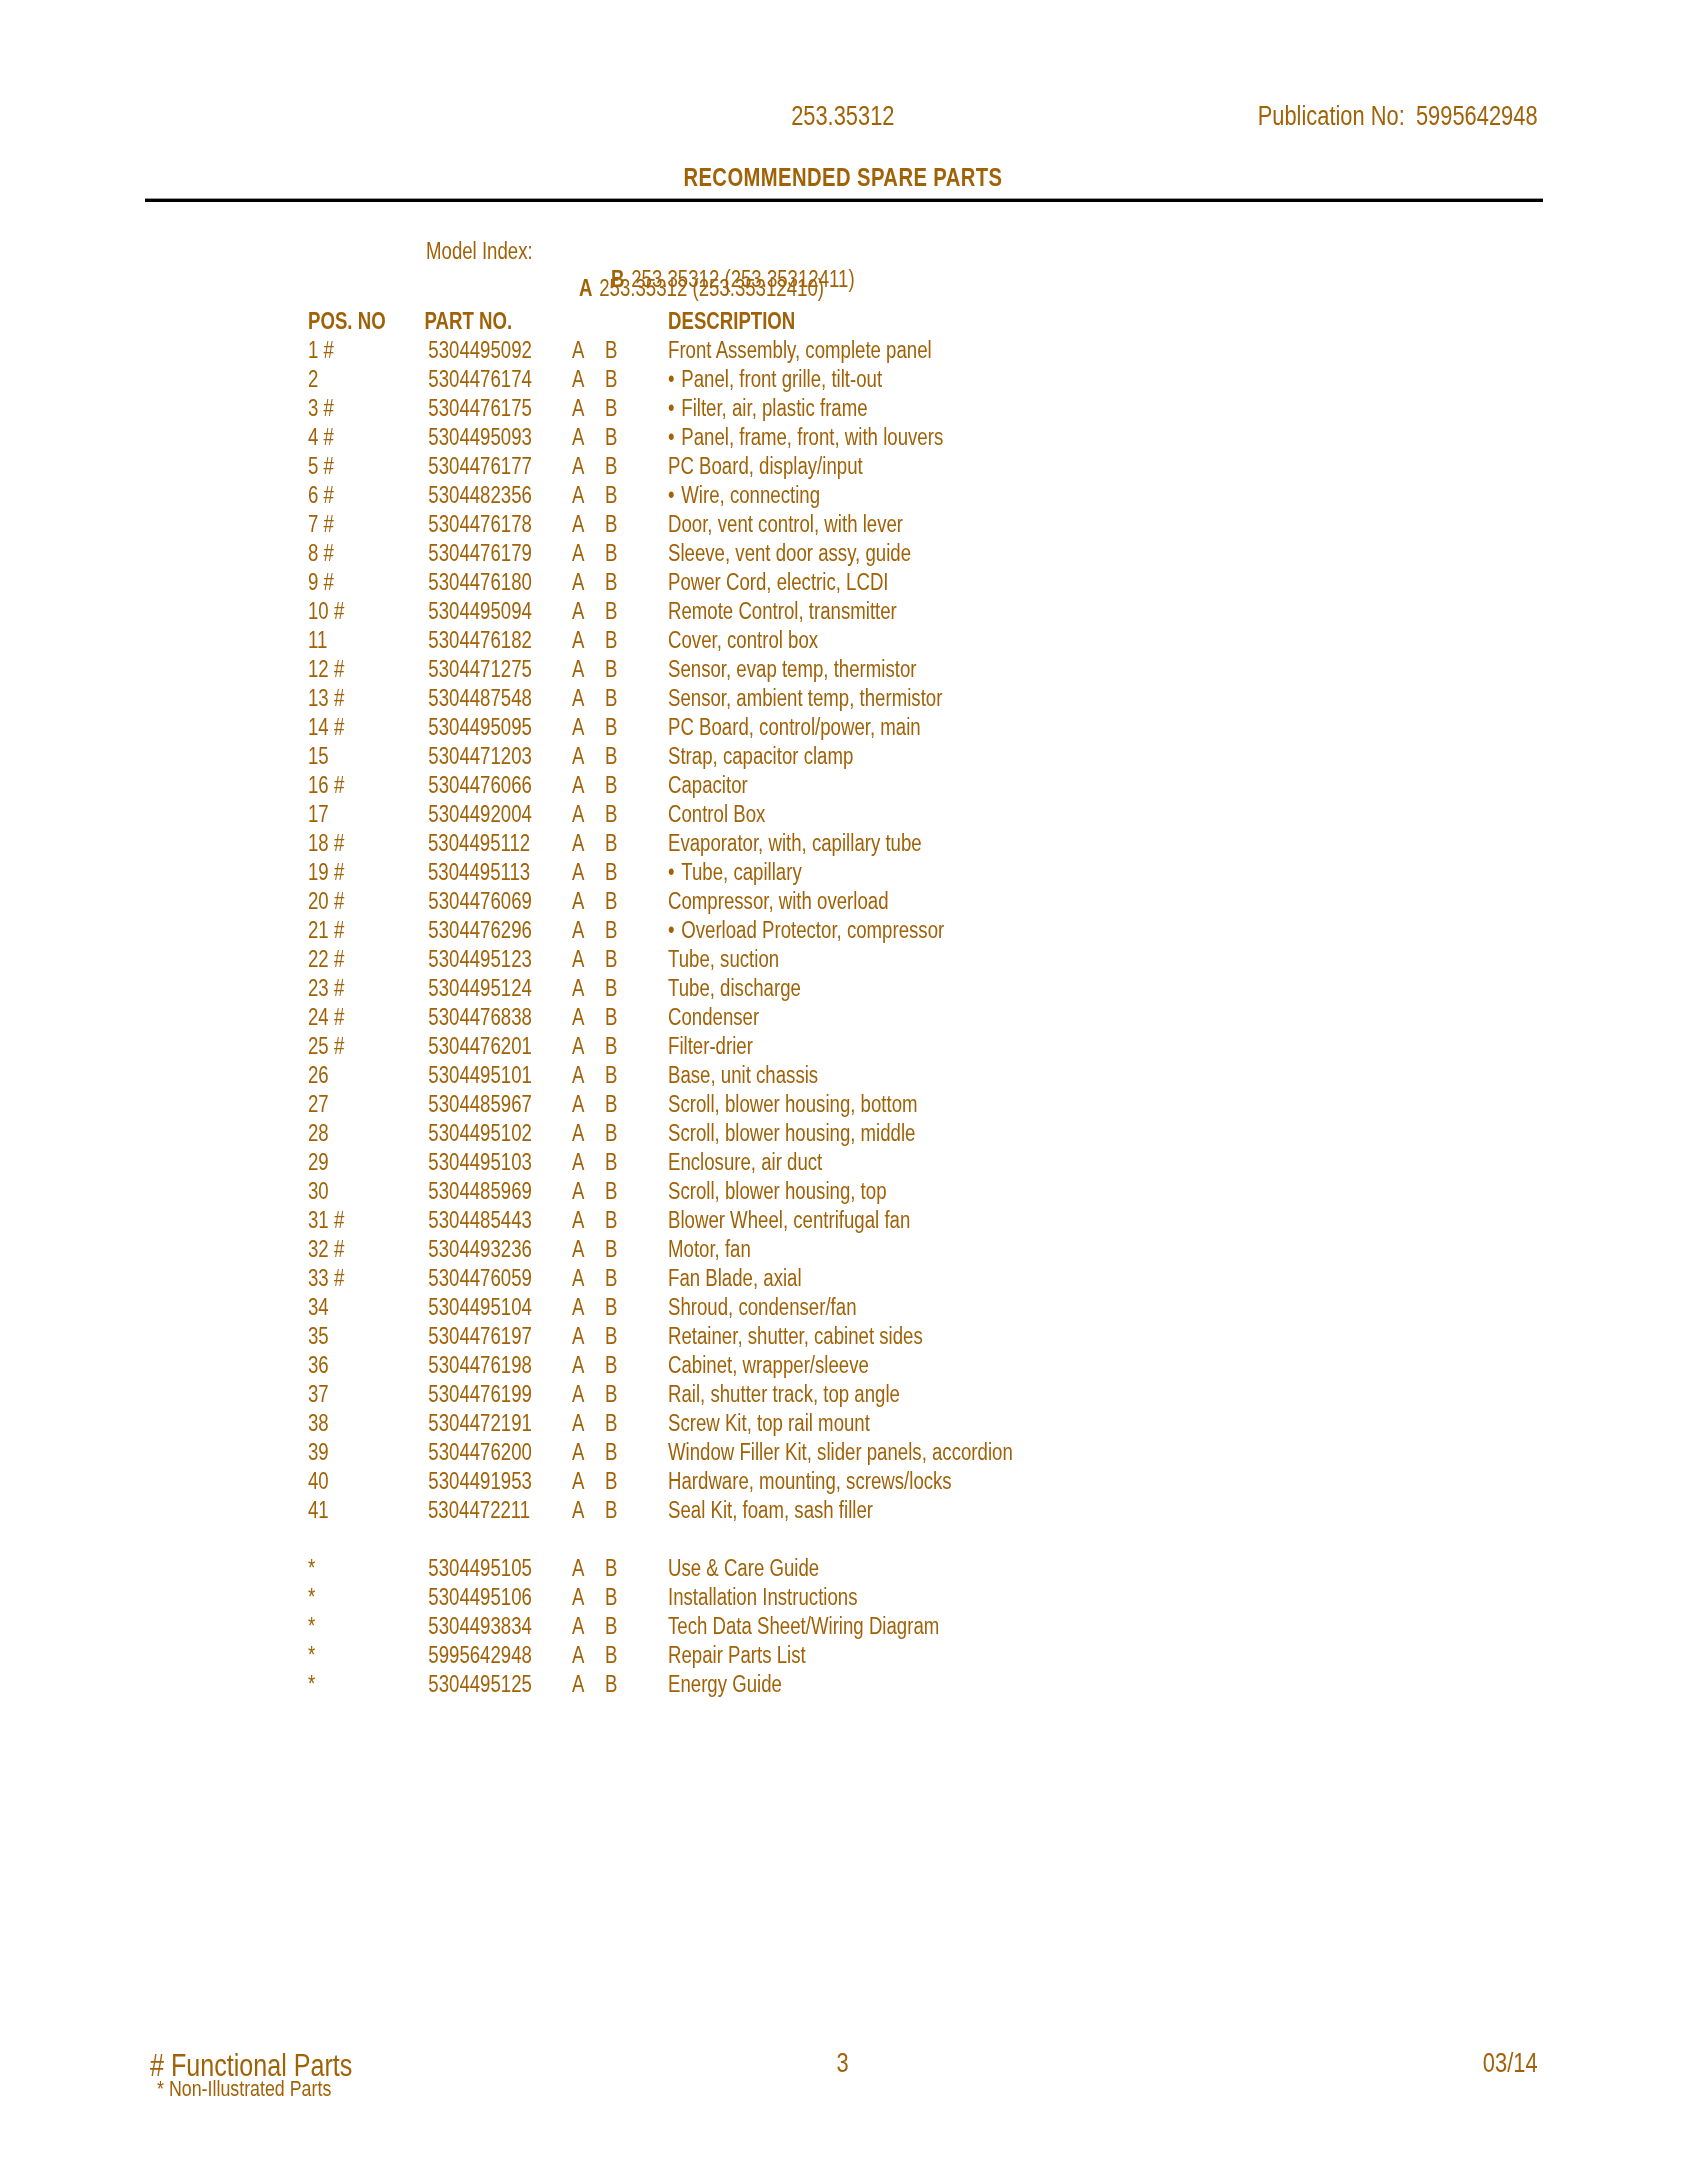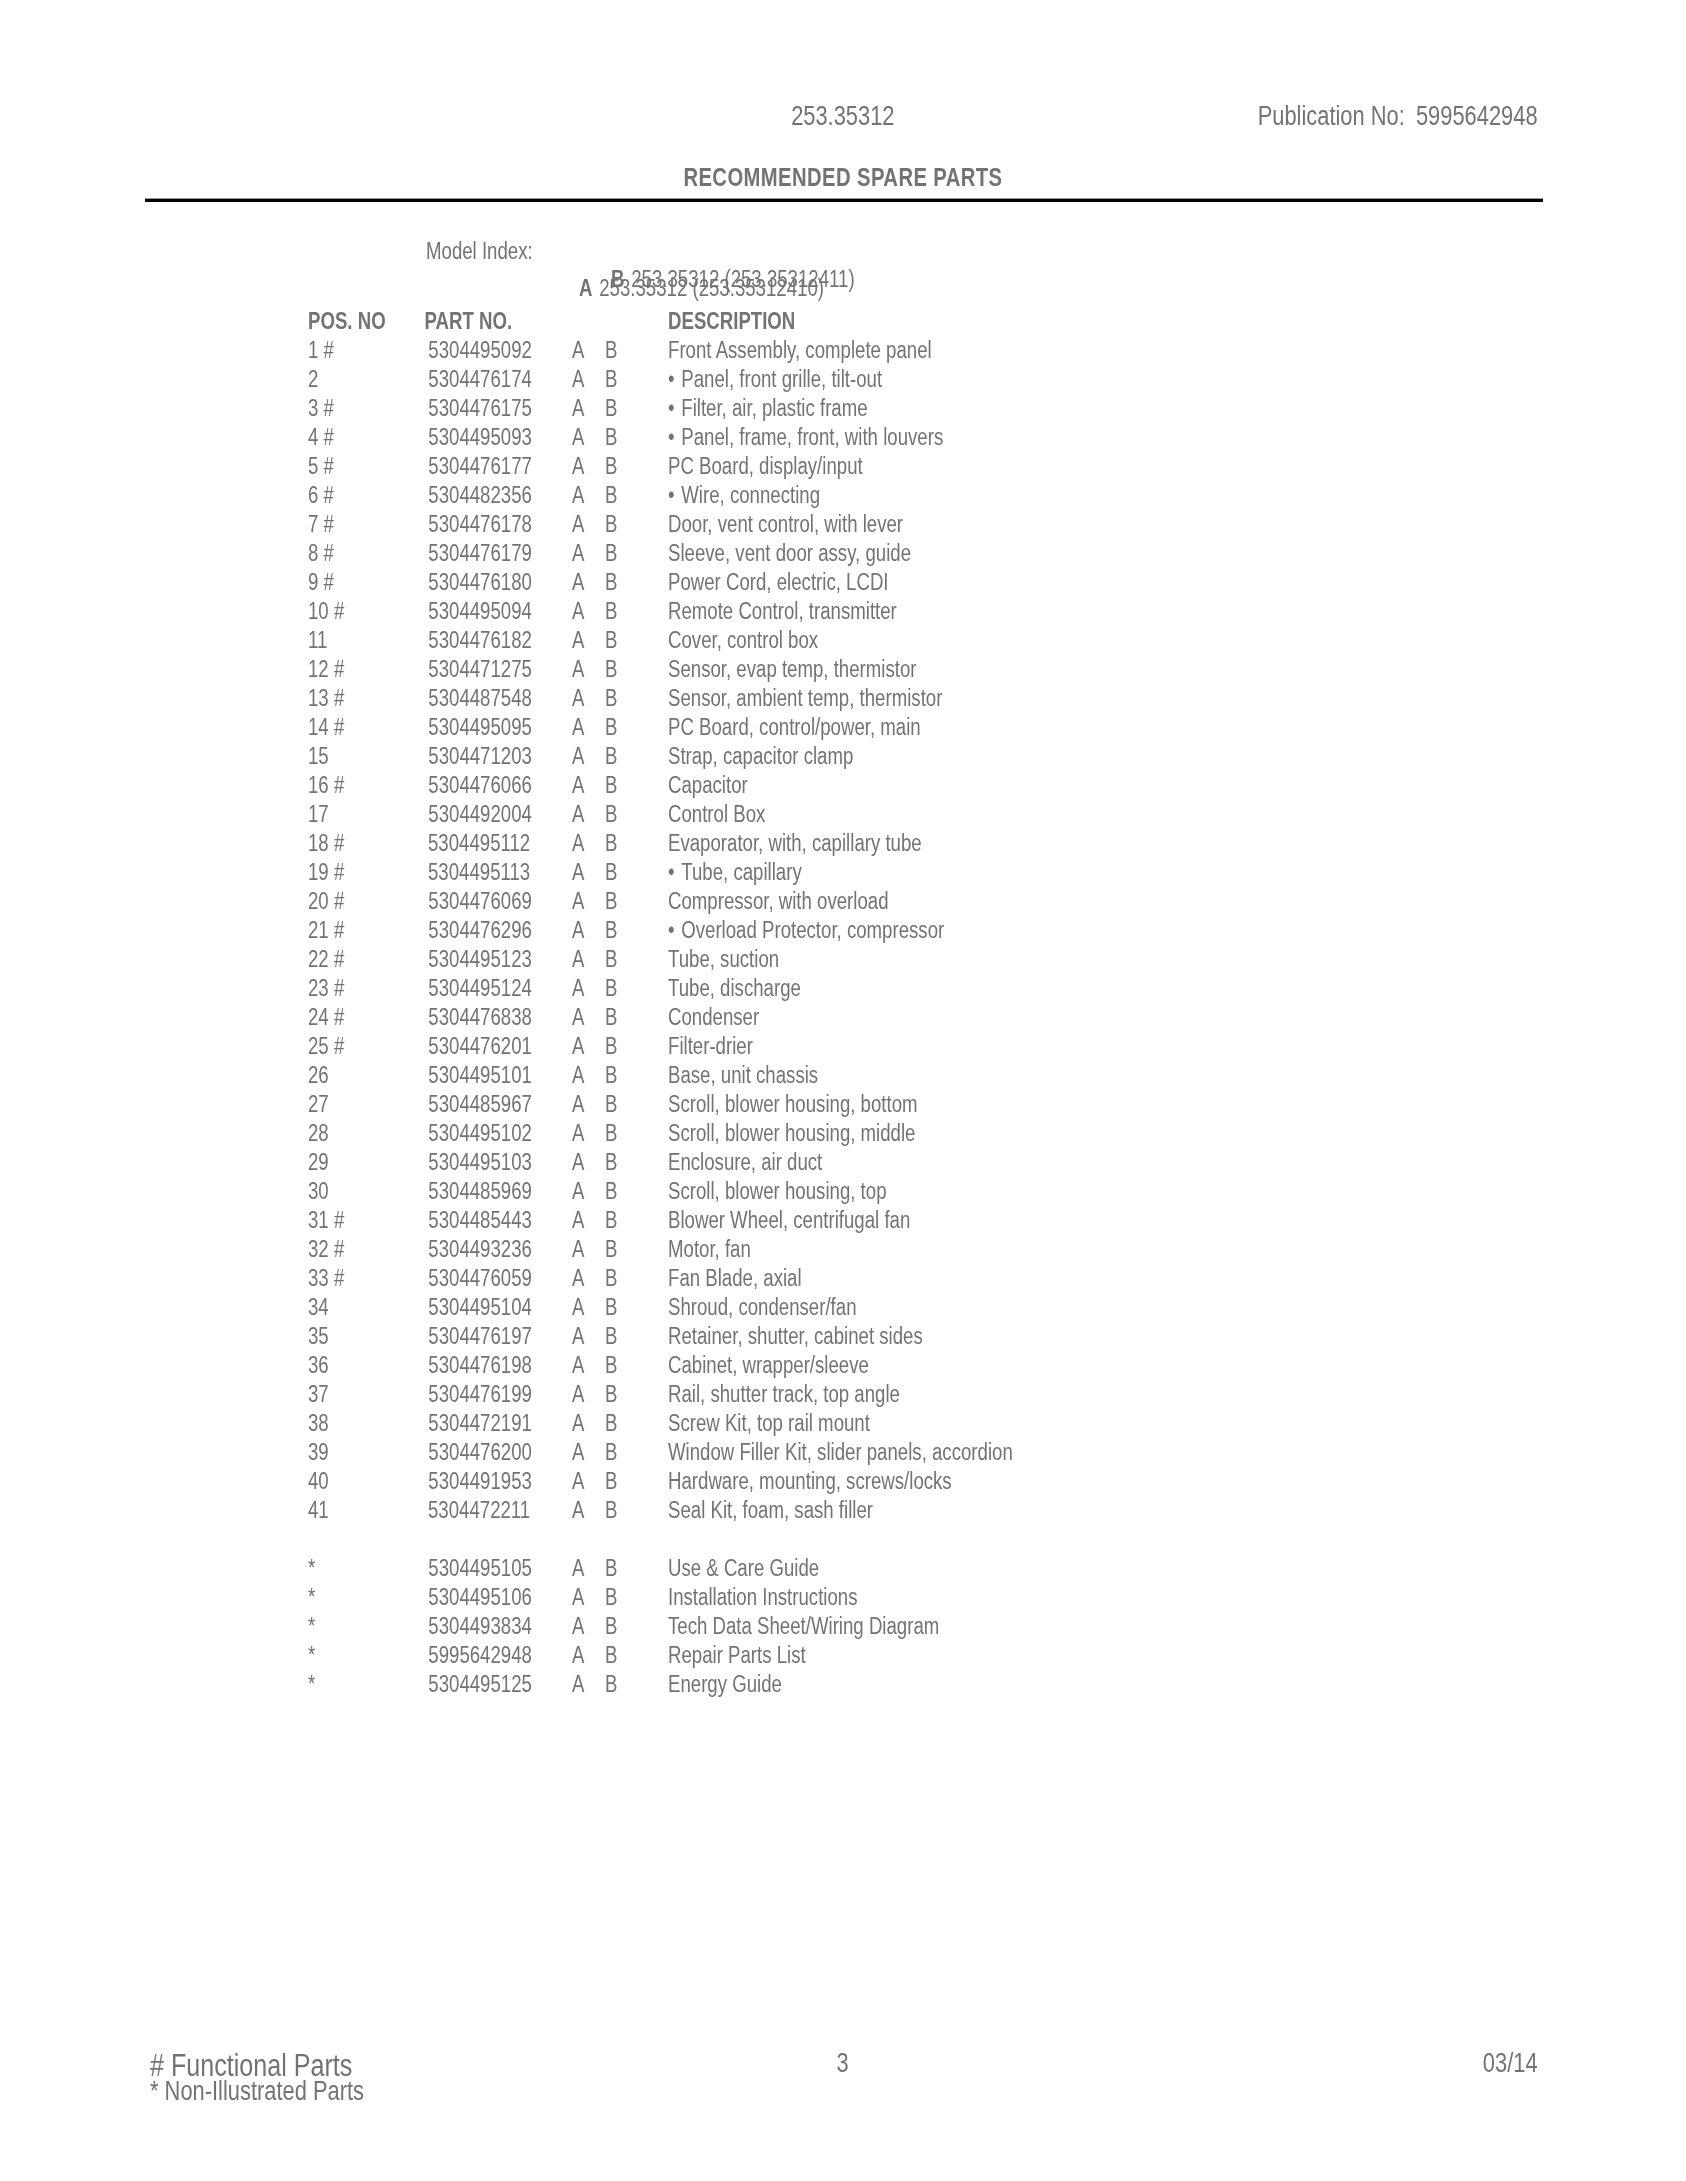--- a/index.html
+++ b/index.html
@@ -1,20 +1,20 @@
 <!DOCTYPE html>
 <html style="font-size:14.7px"><head>
 <meta charset="utf-8">
 <style>
   html,body{margin:0;padding:0;background:#ffffff;}
   .page{
     position:relative;
     width:1686px;height:2182px;
     background:#ffffff;
-    color:#737373;
+    color:#a16207;
     font-family:"Liberation Sans", sans-serif;
     overflow:hidden;
   }
   
   .cx{display:inline-block;transform:scaleX(0.81);transform-origin:0 50%;white-space:nowrap;}
   .or-c{transform-origin:50% 50%;}
   .or-r{transform-origin:100% 50%;}
 
   .doc-header-model{position:absolute;top:101px;left:0;width:100%;text-align:center;font-size:27px;}
   .publication{position:absolute;top:101px;right:148px;font-size:27px;}
@@ -36,21 +36,21 @@
   .spacer-row{height:29px;}
   .c-pos{position:absolute;left:308px;}
   .c-part{position:absolute;left:404px;width:132px;text-align:left;}
   .c-a{position:absolute;left:572px;}
   .c-b{position:absolute;left:605px;}
   .c-desc{position:absolute;left:668px;}
   .bullet{margin-right:8.3px;}
   .bullet:empty{display:none;margin:0;}
 
   .footer-note-1{position:absolute;left:150px;top:2048px;font-size:31px;}
-  .footer-note-2{position:absolute;left:150px;top:2076px;font-size:27px;}
+  .footer-note-2{position:absolute;left:157px;top:2076px;font-size:22px;}
   .footer-page{position:absolute;left:0;top:2048px;width:100%;text-align:center;font-size:27px;}
   .footer-date{position:absolute;right:148px;top:2048px;font-size:27px;text-align:left;}
 </style>
 </head>
 <body>
 
 <div class="page">
 
   <div class="doc-header-model"><span class="cx or-c">253.35312</span></div>
 

